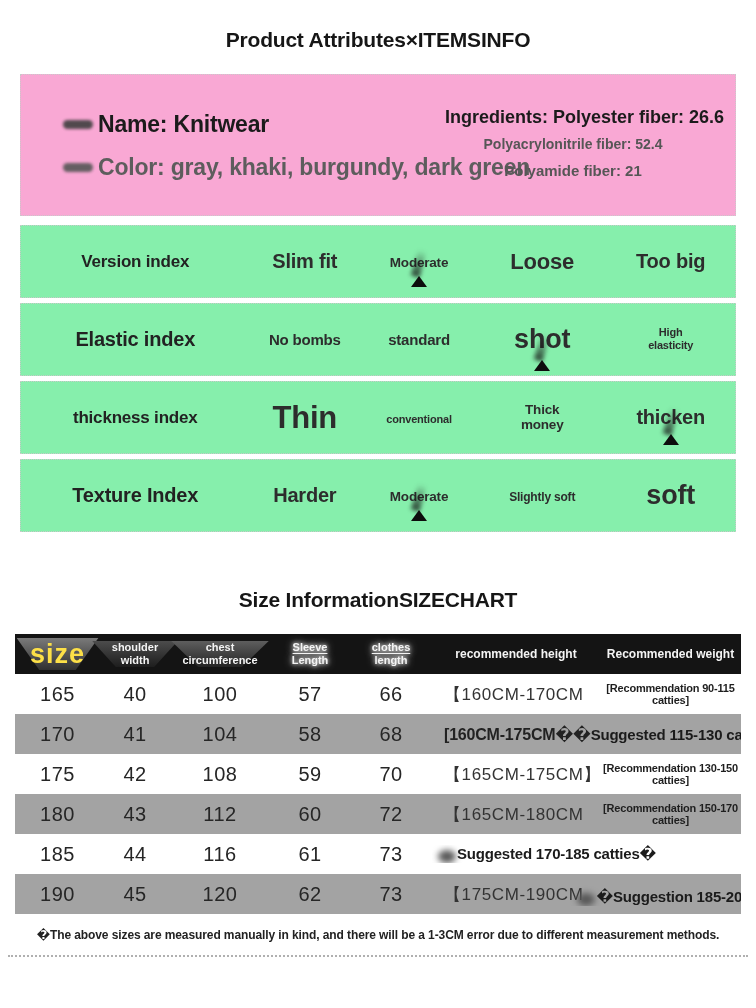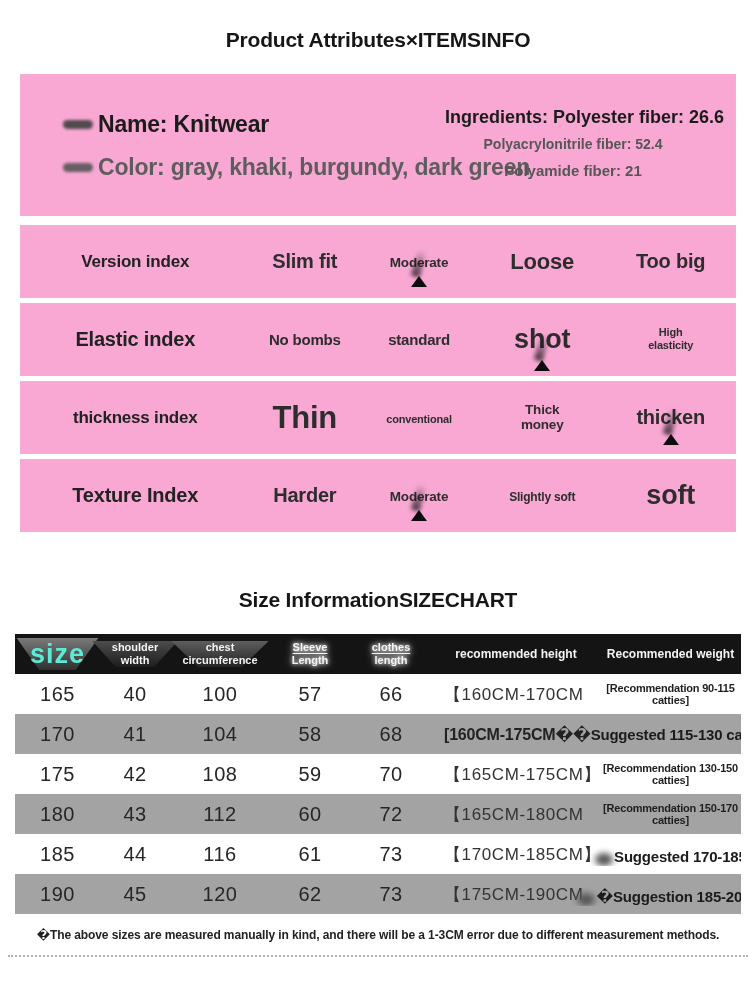--- a/index.html
+++ b/index.html
@@ -31,21 +31,21 @@
   .dash-icon.gray{background:#565656;}
   .ing{position:absolute;left:424px;top:32px;width:256px;text-align:center;}
   .ing-1{font-size:18px;font-weight:700;color:#1b1b1b;white-space:nowrap;}
   .ing-2{margin-top:8px;font-size:14px;font-weight:600;color:#565656;}
   .ing-3{margin-top:10px;font-size:15px;font-weight:600;color:#565656;}
   
   .attr-table{margin-top:9px;}
   .arow{
     margin:5px 20px 0;height:71px;border:1px dotted #c9c9c9;
     display:grid;grid-template-columns:32% 15.5% 16.5% 18% 18%;
-    align-items:center;background:#f9a8d4;
+    align-items:center;background:#86efac;
   }
   .alabel{text-align:center;font-weight:700;color:#222;font-size:17px;letter-spacing:-0.2px;}
   .alabel.big{font-size:20px;}
   .acell{text-align:center;}
   .valwrap{position:relative;display:inline-block;}
   .val{display:inline-block;white-space:pre-line;color:#2d2d2d;font-weight:700;line-height:1.15;letter-spacing:-0.2px;}
   .em-xs{font-size:11px;font-weight:600;}
   .em-xs2{font-size:12px;font-weight:600;}
   .em-sm{font-size:13.5px;font-weight:600;}
   .em-md{font-size:15px;}
@@ -67,21 +67,21 @@
   
   .stable{margin:22px 15px 0;width:726px;}
   .shead{
     display:grid;grid-template-columns:85px 70px 100px 80px 82px 168px 141px;
     height:40px;background:#141414;color:#fff;align-items:center;
   }
   .hcell{position:relative;text-align:center;line-height:1.2;}
   .hcell > span{position:relative;z-index:1;display:block;}
   .hl1,.hl2{font-size:11px;font-weight:600;color:#f4f4f4;}
   .hsingle{font-size:12px;font-weight:700;color:#f4f4f4;}
-  .size-word{font-size:27px;font-weight:600;color:#5eead4;letter-spacing:1px;}
+  .size-word{font-size:27px;font-weight:600;color:#fde047;letter-spacing:1px;}
   .col-size::before,.col-shoulder::before,.col-chest::before{
     content:"";position:absolute;top:0;bottom:0;left:50%;transform:translateX(-50%);
     clip-path:polygon(0 0,100% 0,72% 100%,28% 100%);z-index:0;
   }
   .col-size::before{width:82px;background:linear-gradient(#7a7a7a,#303030);}
   .col-shoulder::before{width:86px;background:linear-gradient(#4c4c4c,#1e1e1e);}
   .col-chest::before{width:98px;background:linear-gradient(#5e5e5e,#242424);}
   .glow span{text-shadow:0 0 4px #fff,0 0 9px rgba(255,255,255,.85);}
   .u{text-decoration:underline;text-underline-offset:2px;}
   .srow{
@@ -254,21 +254,20 @@
     <div class="wcol w-sm">[Recommendation 150-170 catties]</div>
   </div>
 
   <div class="srow">
     <div class="num">185</div>
     <div class="num">44</div>
     <div class="num">116</div>
     <div class="num">61</div>
     <div class="num">73</div>
     <div class="hw-merged">
-      <span class="h-wide">【170CM-185CM】</span>
         <span class="smudge-blob tight"></span>
         <span class="w-lg">Suggested 170-185 catties�</span>
     </div>
   </div>
 
   <div class="srow alt">
     <div class="num">190</div>
     <div class="num">45</div>
     <div class="num">120</div>
     <div class="num">62</div>

